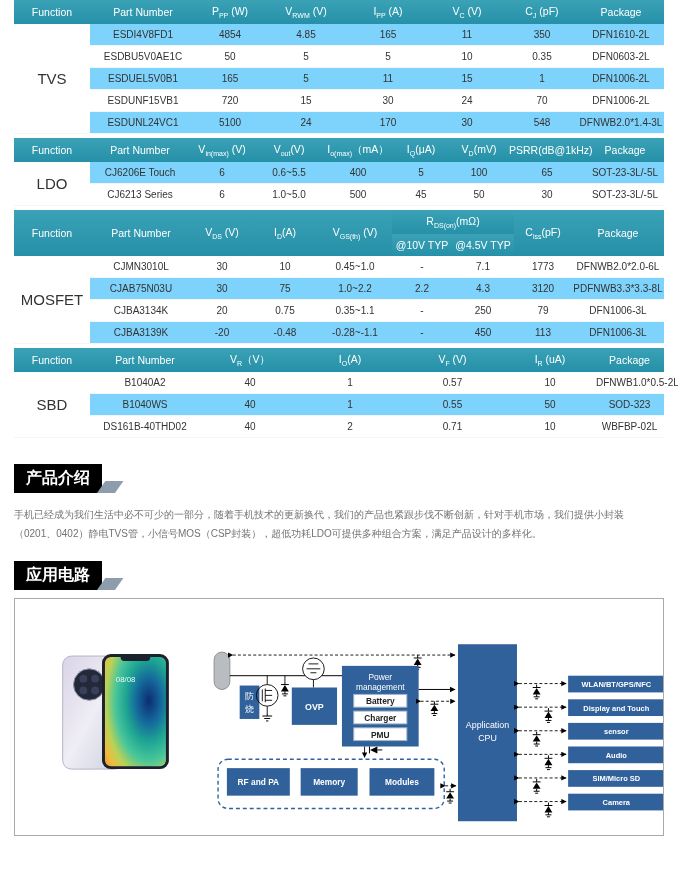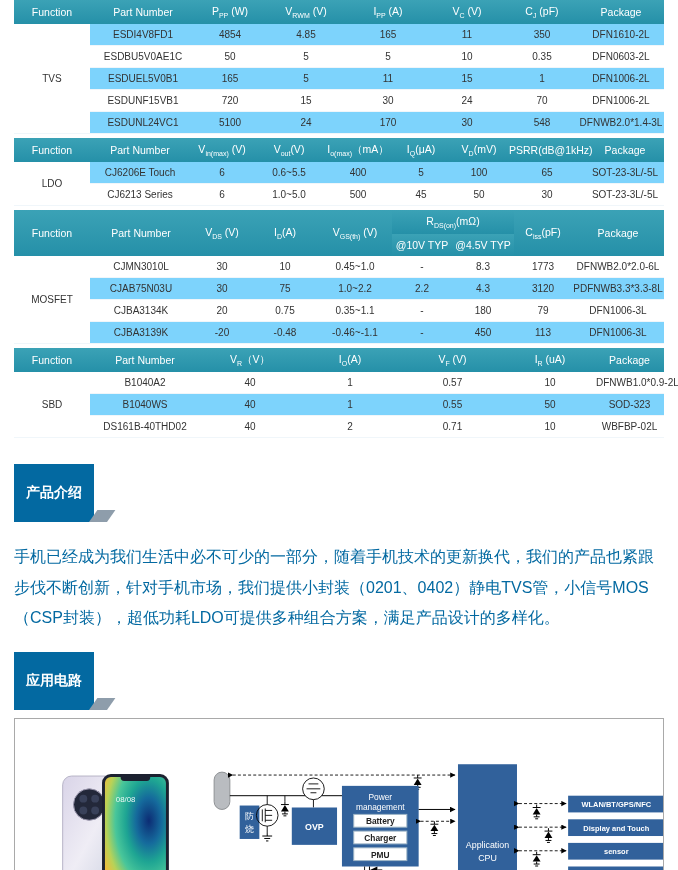--- a/index.html
+++ b/index.html
@@ -20,38 +20,38 @@
   table.spec th {
     background: linear-gradient(#3ba2b6, #2590a8);
     color: #fff; font-weight: normal; font-size: 10.5px;
     padding: 5px 1px; text-align: center; white-space: nowrap;
   }
   table.spec td {
     font-size: 10px; color: #333; text-align: center;
     padding: 5px 1px; border-bottom: 1px solid #f0f6fa; white-space: nowrap;
   }
   table.spec tr.band td { background: #7dd3fc; }
-  table.spec td.fn { background: #fff !important; font-size: 10px; color: #333; }
+  table.spec td.fn { background: #fff !important; font-size: 15px; color: #333; }
   sub { font-size: 7px; }
   th.rds-top { background: #48a9bd; padding: 3px 1px; }
   th.rds-sub { background: #3aa0b5; padding: 3px 1px; font-size: 10px; margin-top: 46px; }
   th.tall { padding: 4px 1px; }
   .section-tag {
     position: relative; display: inline-block;
-    background: #0369a1; color: #fff; font-size: 14px; font-weight: bold;
-    padding: 20px 12px; z-index: 1;
+    background: #000000; color: #fff; font-size: 16px; font-weight: bold;
+    padding: 4px 12px; z-index: 1;
   }
   .section-tag .tail {
     position: absolute; right: -13px; bottom: 0;
     width: 18px; height: 12px; background: #8e9dab;
     transform: skewX(-35deg); transform-origin: bottom left; z-index: -1;
   }
   .intro-wrap { margin-top: 26px; }
   .intro-text {
-    margin-top: 20px; font-size: 16px; color: #0369a1;
+    margin-top: 12px; font-size: 10px; color: #737373;
     line-height: 1.9; width: 650px;
   }
   .circuit-wrap { margin-top: 18px; }
   .diagram-box {
     margin-top: 8px; width: 650px; height: 238px;
     border: 1px solid #a9a9a9; background: #fff;
   }
   svg { font-family: "Liberation Sans", sans-serif; }
   svg text { user-select: none; }
 </style>
@@ -213,49 +213,49 @@
       </tr>
     </thead>
     <tbody>
       <tr>
         <td class="fn" rowspan="4">MOSFET</td>
         <td>CJMN3010L</td>
           <td>30</td>
           <td>10</td>
           <td>0.45~1.0</td>
           <td>-</td>
-          <td>8.3</td>
+          <td>7.1</td>
           <td>1773</td>
           <td>DFNWB2.0*2.0-6L</td>
       </tr>
       <tr class="band">
         <td>CJAB75N03U</td>
           <td>30</td>
           <td>75</td>
           <td>1.0~2.2</td>
           <td>2.2</td>
           <td>4.3</td>
           <td>3120</td>
           <td>PDFNWB3.3*3.3-8L</td>
       </tr>
       <tr>
         <td>CJBA3134K</td>
           <td>20</td>
           <td>0.75</td>
           <td>0.35~1.1</td>
           <td>-</td>
-          <td>180</td>
+          <td>250</td>
           <td>79</td>
           <td>DFN1006-3L</td>
       </tr>
       <tr class="band">
         <td>CJBA3139K</td>
           <td>-20</td>
           <td>-0.48</td>
-          <td>-0.46~-1.1</td>
+          <td>-0.28~-1.1</td>
           <td>-</td>
           <td>450</td>
           <td>113</td>
           <td>DFN1006-3L</td>
       </tr>
     </tbody>
   </table>
 
   <table class="spec">
     <colgroup>
@@ -279,21 +279,21 @@
       </tr>
     </thead>
     <tbody>
       <tr>
         <td class="fn" rowspan="3">SBD</td>
         <td>B1040A2</td>
           <td>40</td>
           <td>1</td>
           <td>0.57</td>
           <td>10</td>
-          <td>DFNWB1.0*0.9-2L</td>
+          <td>DFNWB1.0*0.5-2L</td>
       </tr>
       <tr class="band">
         <td>B1040WS</td>
           <td>40</td>
           <td>1</td>
           <td>0.55</td>
           <td>50</td>
           <td>SOD-323</td>
       </tr>
       <tr>

